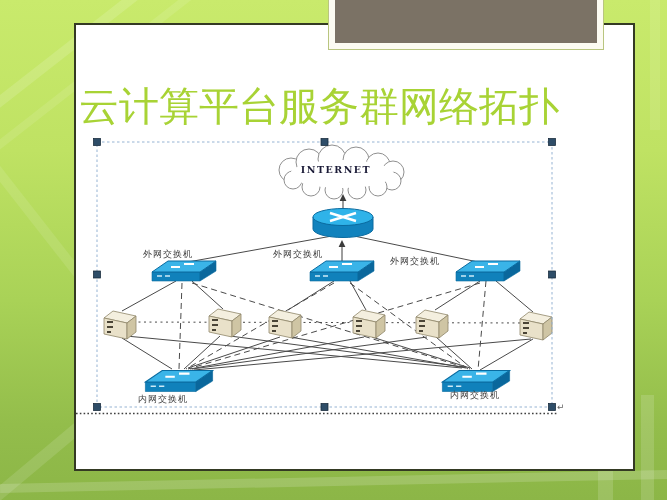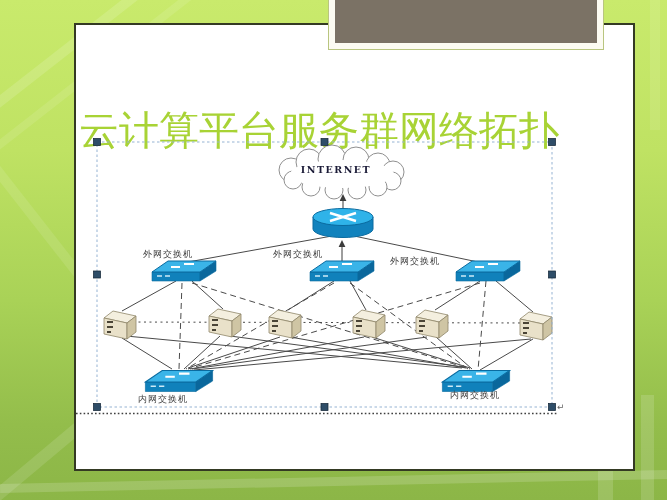--- a/index.html
+++ b/index.html
@@ -6,21 +6,21 @@
   .stage{position:relative;width:667px;height:500px;overflow:hidden;
          font-family:"DejaVu Sans",sans-serif;
          background:linear-gradient(180deg,#c9ea6c 0%,#bfe263 30%,#a9d257 60%,#93bd4b 85%,#8cb647 100%);}
   .streak{position:absolute;background:#ffffff;pointer-events:none;}
   .paper{position:absolute;left:74px;top:23px;width:561px;height:448px;
          background:#ffffff;border:2px solid #343a23;box-sizing:border-box;}
   .banner{position:absolute;left:329px;top:-10px;width:262px;height:47px;
           background:#7b7265;border:6px solid #fcfbf2;outline:1px solid #b9c57f;}
   .title{position:absolute;left:79px;top:84px;width:520px;
          font-size:40px;line-height:44px;color:#a8d335;letter-spacing:0px;
-         font-family:"DejaVu Sans",sans-serif;white-space:nowrap;margin-top:24px;}
+         font-family:"DejaVu Sans",sans-serif;white-space:nowrap;}
   svg{position:absolute;left:0;top:0;}
   svg text{font-family:"DejaVu Sans",sans-serif;}
   .net-label{font-size:9px;fill:#3f3f3f;letter-spacing:1px;}
   .inet{font-family:"DejaVu Serif",serif;font-size:9.5px;font-weight:bold;
         letter-spacing:1.5px;fill:#1c1c38;}
   .ret{font-size:9px;fill:#666;}
 </style>
 </head>
 <body>
 

